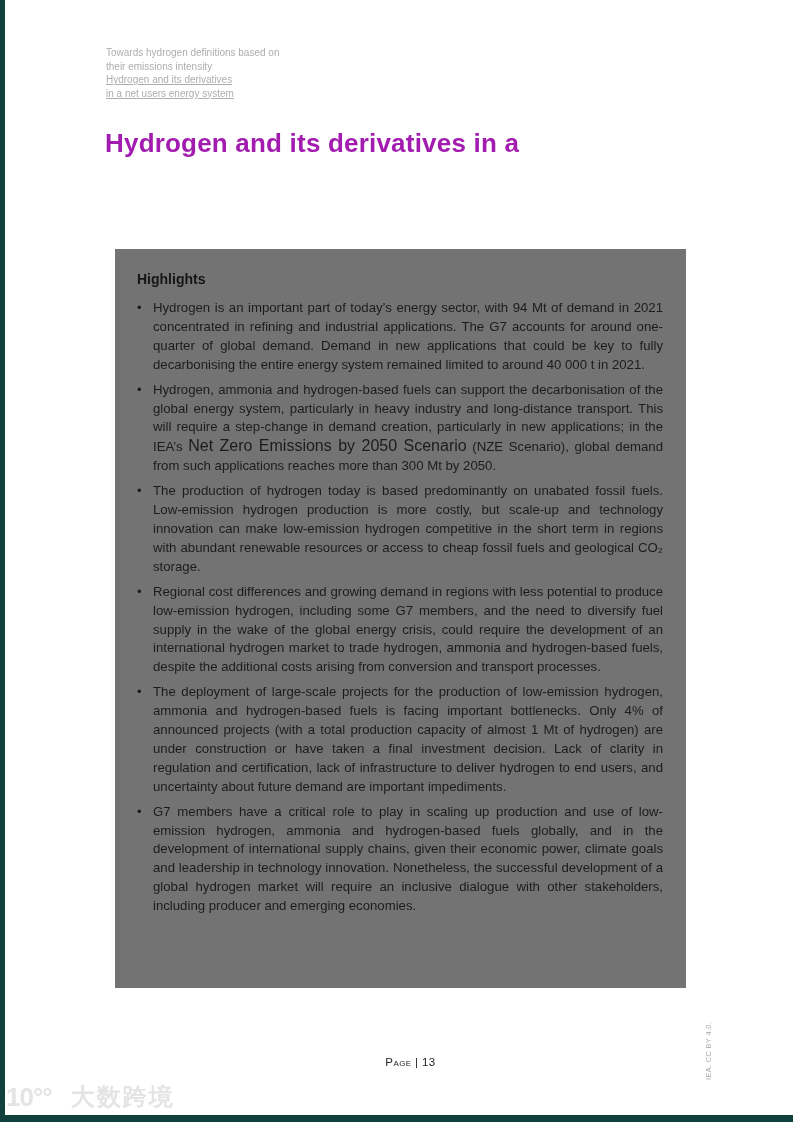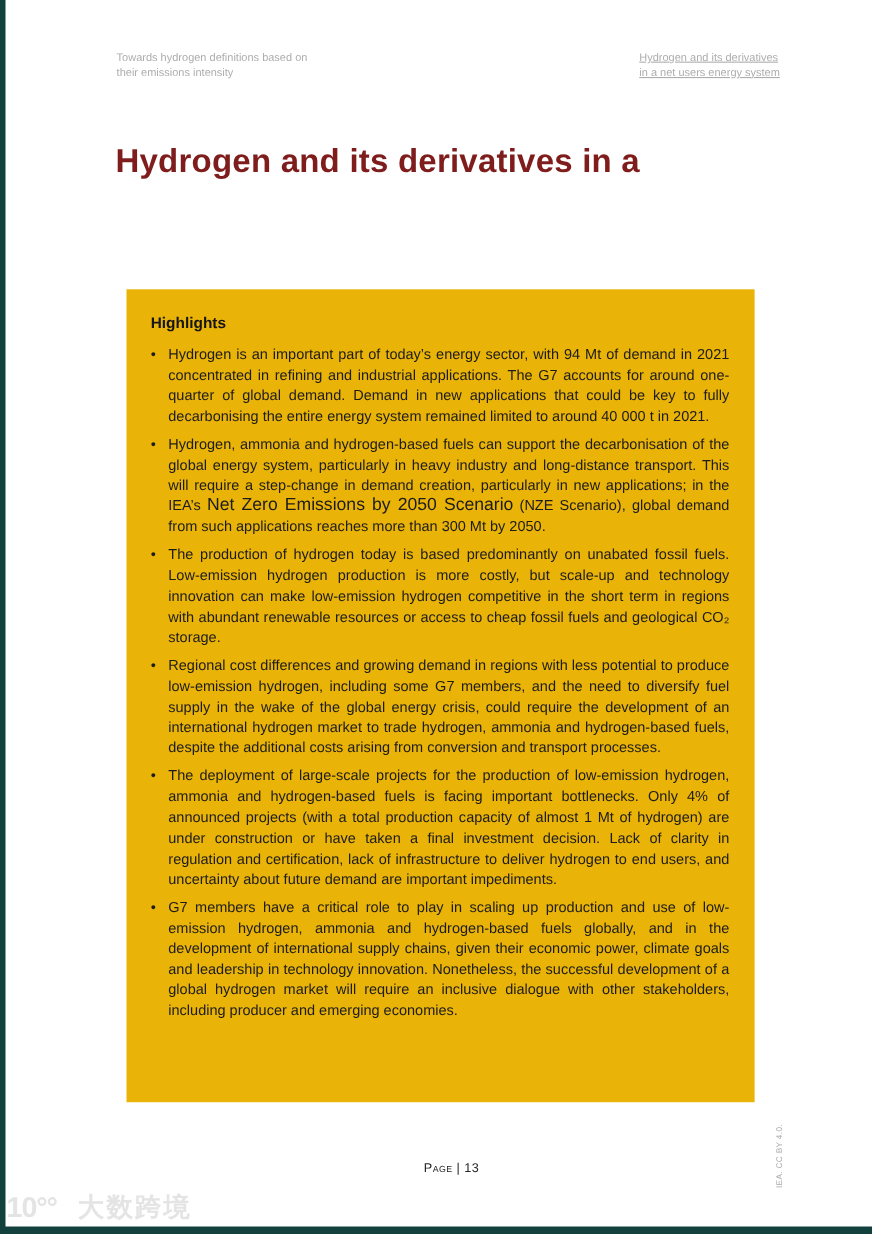--- a/index.html
+++ b/index.html
@@ -17,34 +17,34 @@
     background: #12403c;
   }
   .edge-bottom {
     position: absolute; left: 0; bottom: 0; width: 793px; height: 7px;
     background: #12403c;
   }
   
   .running-header {
     position: absolute; top: 46px; left: 106px; right: 84px;
     display: flex; justify-content: space-between;
-    font-size: 10px; line-height: 13.5px; color: #adadad;
+    font-size: 10px; line-height: 13.5px; color: #adadad; flex-direction: column;
   }
   .running-header .rh-right { text-align: left; text-decoration: underline; }
   
   .chapter-title {
     position: absolute; top: 104px; left: 105px; width: 620px;
-    color: #7f1d1d; font-weight: bold;
-    font-size: 30px; line-height: 45px; letter-spacing: 0.2px;
+    color: #a21caf; font-weight: bold;
+    font-size: 26px; line-height: 45px; letter-spacing: 0.2px;
   }
   
   .highlights-box {
-    position: absolute; left: 115px; top: 263px;
+    position: absolute; left: 115px; top: 249px;
     width: 571px; height: 739px;
-    background: #eab308;
+    background: #737373;
     box-sizing: border-box;
     padding: 22px 23px 36px 22px;
     overflow: hidden;
   }
   .highlights-heading {
     font-size: 14px; font-weight: bold; color: #151515;
     margin: 0 0 12px 0;
   }
   .bullet-list {
     margin: 0; padding: 0; list-style: none;

